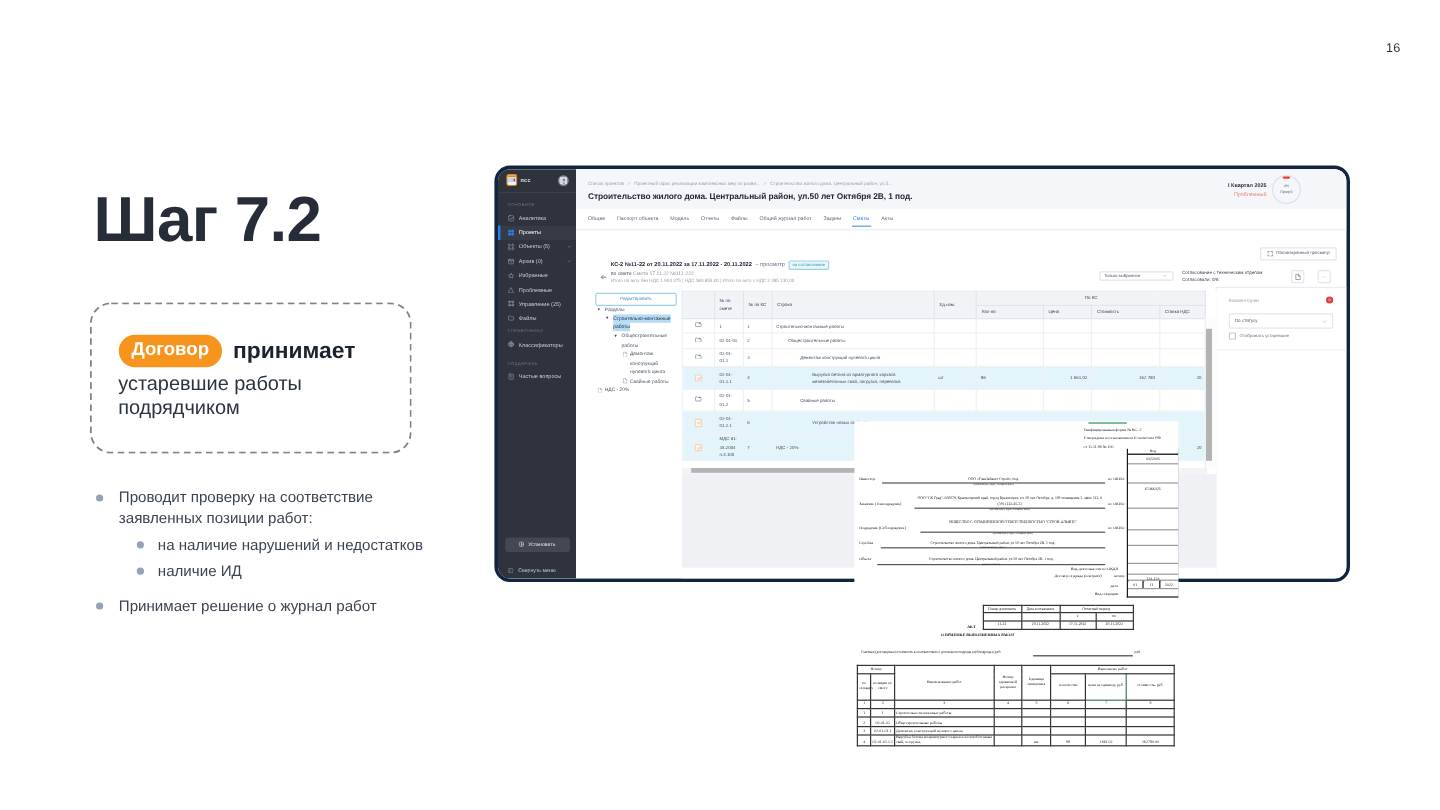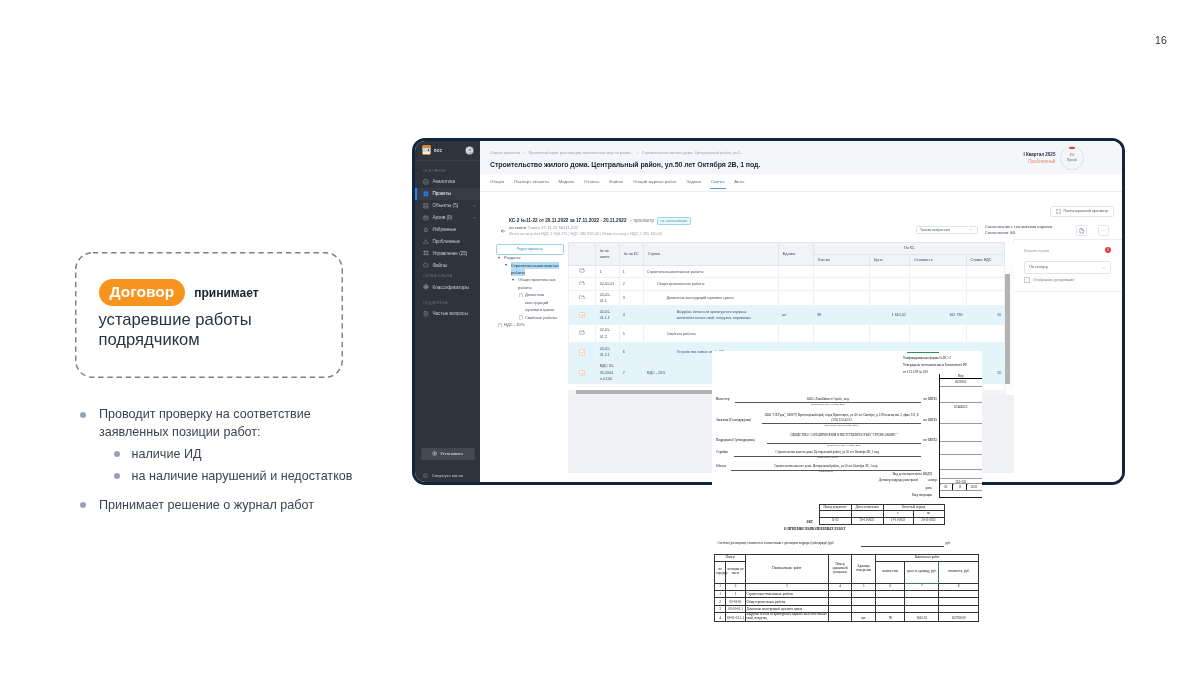--- a/index.html
+++ b/index.html
@@ -7,21 +7,21 @@
   .slide{position:relative;width:1200px;height:675px;background:#fff;}
   .pagenum{position:absolute;right:33px;top:34px;font-size:10.5px;color:#2b3240;letter-spacing:0.2px;}
 
   
   .title{position:absolute;left:78px;top:157px;font-size:53px;font-weight:700;color:#262c38;letter-spacing:-0.5px;line-height:1;}
 
   .callout{position:absolute;left:75px;top:252px;width:268px;height:126px;box-sizing:border-box;}
   .callout > svg.dash{position:absolute;left:0;top:0;width:268px;height:126px;}
   .callout-line1{position:absolute;left:23.5px;top:26.9px;display:flex;align-items:center;}
   .pill{background:#f7941d;color:#fff;font-weight:700;font-size:15.5px;border-radius:14px;padding:4px 11px 5.5px;line-height:1.15;}
-  .after-pill{margin-left:9px;font-weight:700;font-size:12px;color:#1c2230;}
+  .after-pill{margin-left:9px;font-weight:700;font-size:19px;color:#1c2230;}
   .callout-line2{position:absolute;left:23.5px;top:57.5px;font-size:16.6px;color:#2b3240;line-height:20.5px;width:185px;}
   .bullets{position:absolute;left:77.5px;top:405px;width:360px;}
   .b1{position:relative;padding-left:21.5px;font-size:12.6px;color:#3c4352;line-height:18px;width:232px;}
   .b1::before{content:"";position:absolute;left:2px;top:6.5px;width:6.2px;height:6.2px;border-radius:50%;background:#93a2ba;}
   .sub{margin-left:36px;margin-top:3.5px;}
   .b2{position:relative;padding-left:18px;font-size:12.6px;color:#3c4352;line-height:18px;margin-bottom:4.3px;white-space:nowrap;}
   .b2::before{content:"";position:absolute;left:0px;top:6.5px;width:6.2px;height:6.2px;border-radius:50%;background:#93a2ba;}
   .b1.last{margin-top:11px;width:auto;white-space:nowrap;}
 
   
@@ -135,37 +135,38 @@
   .form .fhint{position:absolute;text-align:center;font-size:2.2px;color:#222;}
   .form .rlbl{position:absolute;text-align:right;}
   .gm{position:absolute;width:0;height:0;border-left:1.6px solid #19683a;border-bottom:1.6px solid transparent;}
 </style>
 </head>
 <body>
 
 <div class="slide">
   <div class="pagenum">16</div>
 
+  <div class="title">Шаг 7.2</div>
 
   <div class="callout">
     <svg class="dash" viewBox="0 0 268 126">
         <rect x="0.7" y="0.7" width="266.6" height="124.6" rx="17" ry="17" fill="none" stroke="#7b828d" stroke-width="1.5" stroke-dasharray="5.5 3.7"></rect>
       </svg>
     <div class="callout-line1">
       <span class="pill">Договор</span>
       <span class="after-pill">принимает</span>
     </div>
     <div class="callout-line2">устаревшие работы подрядчиком</div>
   </div>
 
   <div class="bullets">
     <div class="b1">Проводит проверку на соответствие заявленных позиции работ:</div>
     <div class="sub">
+      <div class="b2">на наличие нарушений и недостатков</div>
       <div class="b2">наличие ИД</div>
-      <div class="b2">на наличие нарушений и недостатков</div>
     </div>
     <div class="b1 last">Принимает решение о журнал работ</div>
   </div>
 
   <div class="device">
     <div class="app">
 
       <div class="sb">
         <div class="sb-top">
           <span class="sb-logo">

